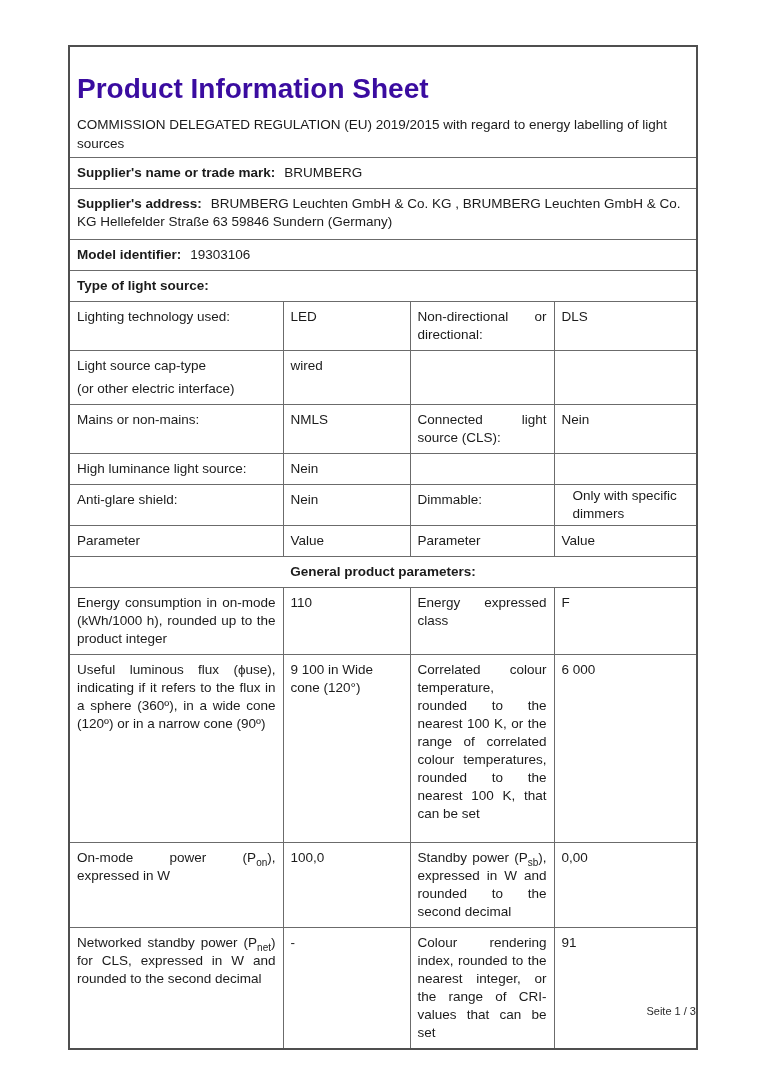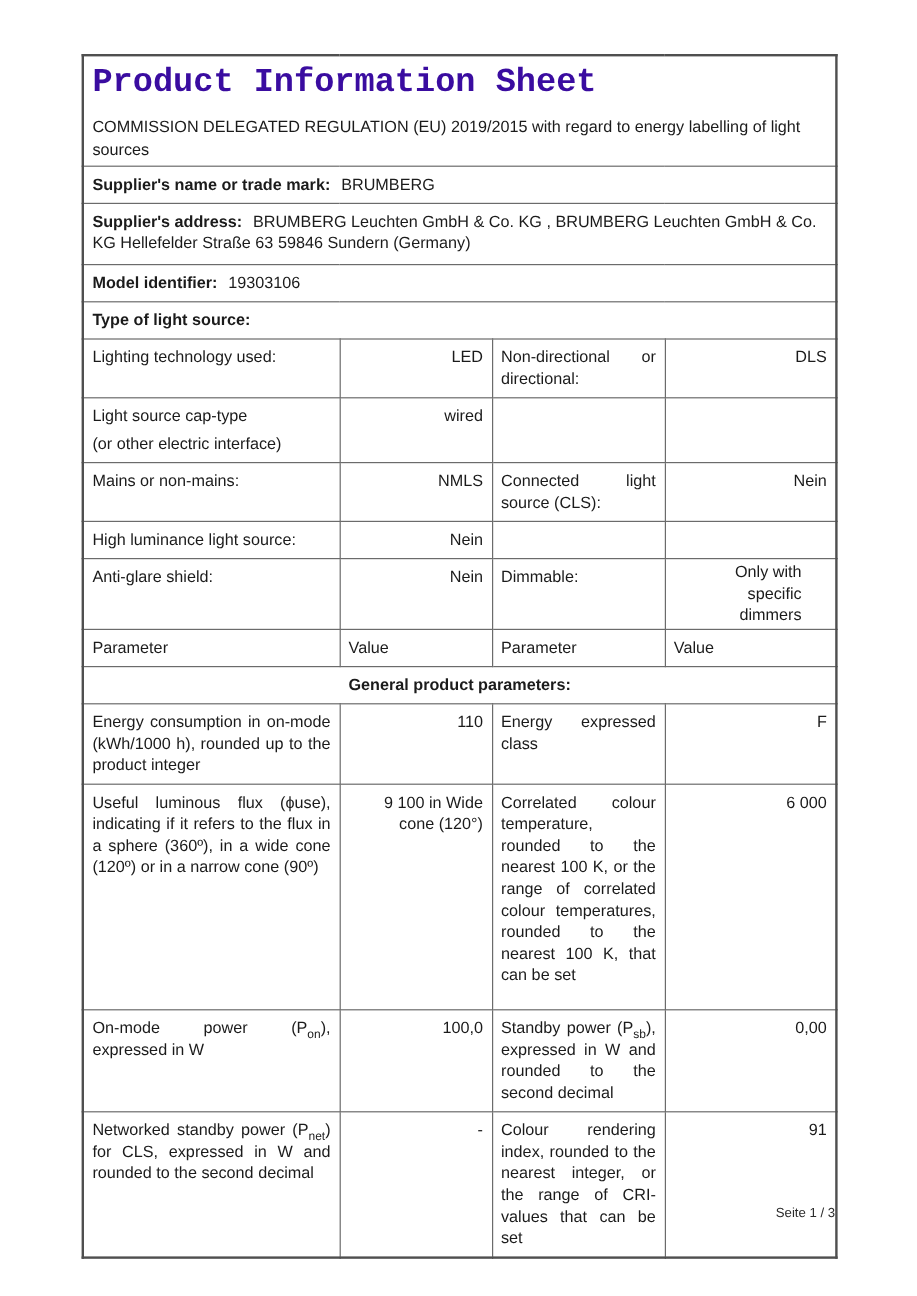--- a/index.html
+++ b/index.html
@@ -22,35 +22,34 @@
   }
   table.sheet td{
     border:1px solid #6b6b6b;
     padding:6px 7px;
     vertical-align:top;
     overflow:hidden;
   }
   .b{font-weight:bold;}
   .center{text-align:center;}
   .just{text-align:justify;}
-  .val{text-align:right;}
+  .val{text-align:left;}
   .title{
     font-size:28px;
     line-height:34px;
     font-weight:bold;
-    margin:0 0 9px 0;
+    margin:19px 0 9px 0;
     color:#3A0CA0;
-    font-family:Liberation Mono, monospace;
   }
   .subtitle{margin:0;line-height:19px;}
   .hdrcell{padding:6px 7px 4px 7px !important;}
   .padrow td{padding-top:5px;padding-bottom:5px;}
   .line2{margin-top:5px;}
   .lblgap{margin-right:9px;}
-  .narrowpad{padding:2px 28px !important;}
+  .narrowpad{padding:2px 18px !important;}
   sub{font-size:10px;line-height:0;}
   .footer{
     position:absolute;
     right:68px;top:1005px;
     font-size:11px;
     color:#2b2b2b;
   }
 </style>
 </head>
 <body>

